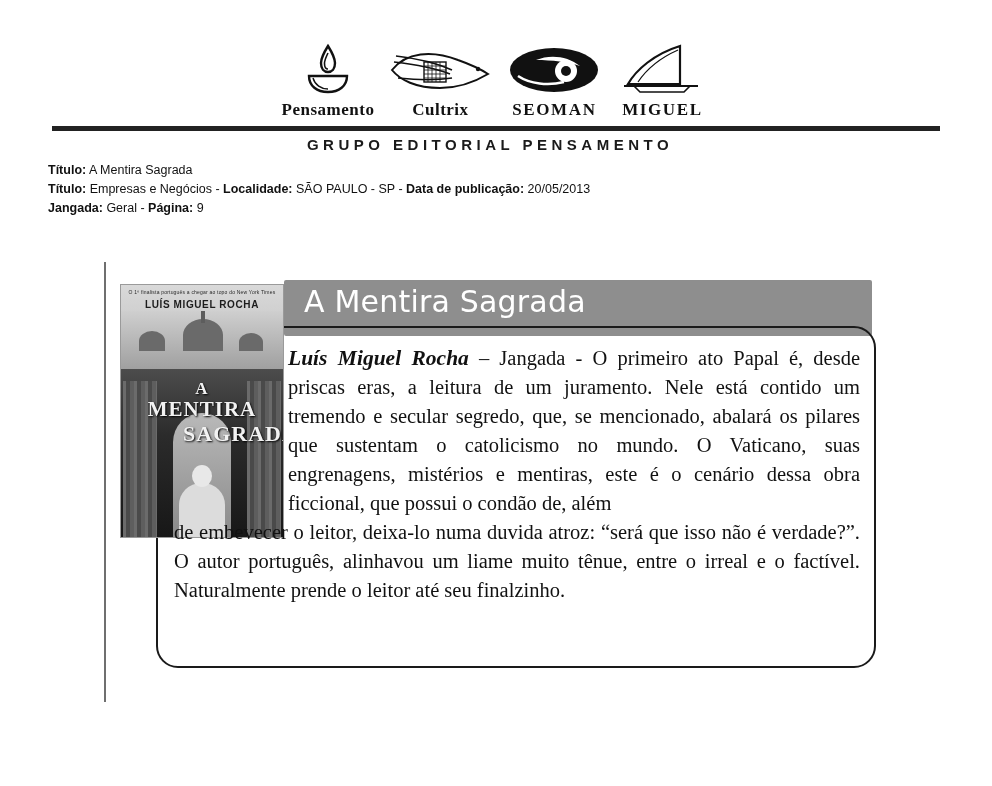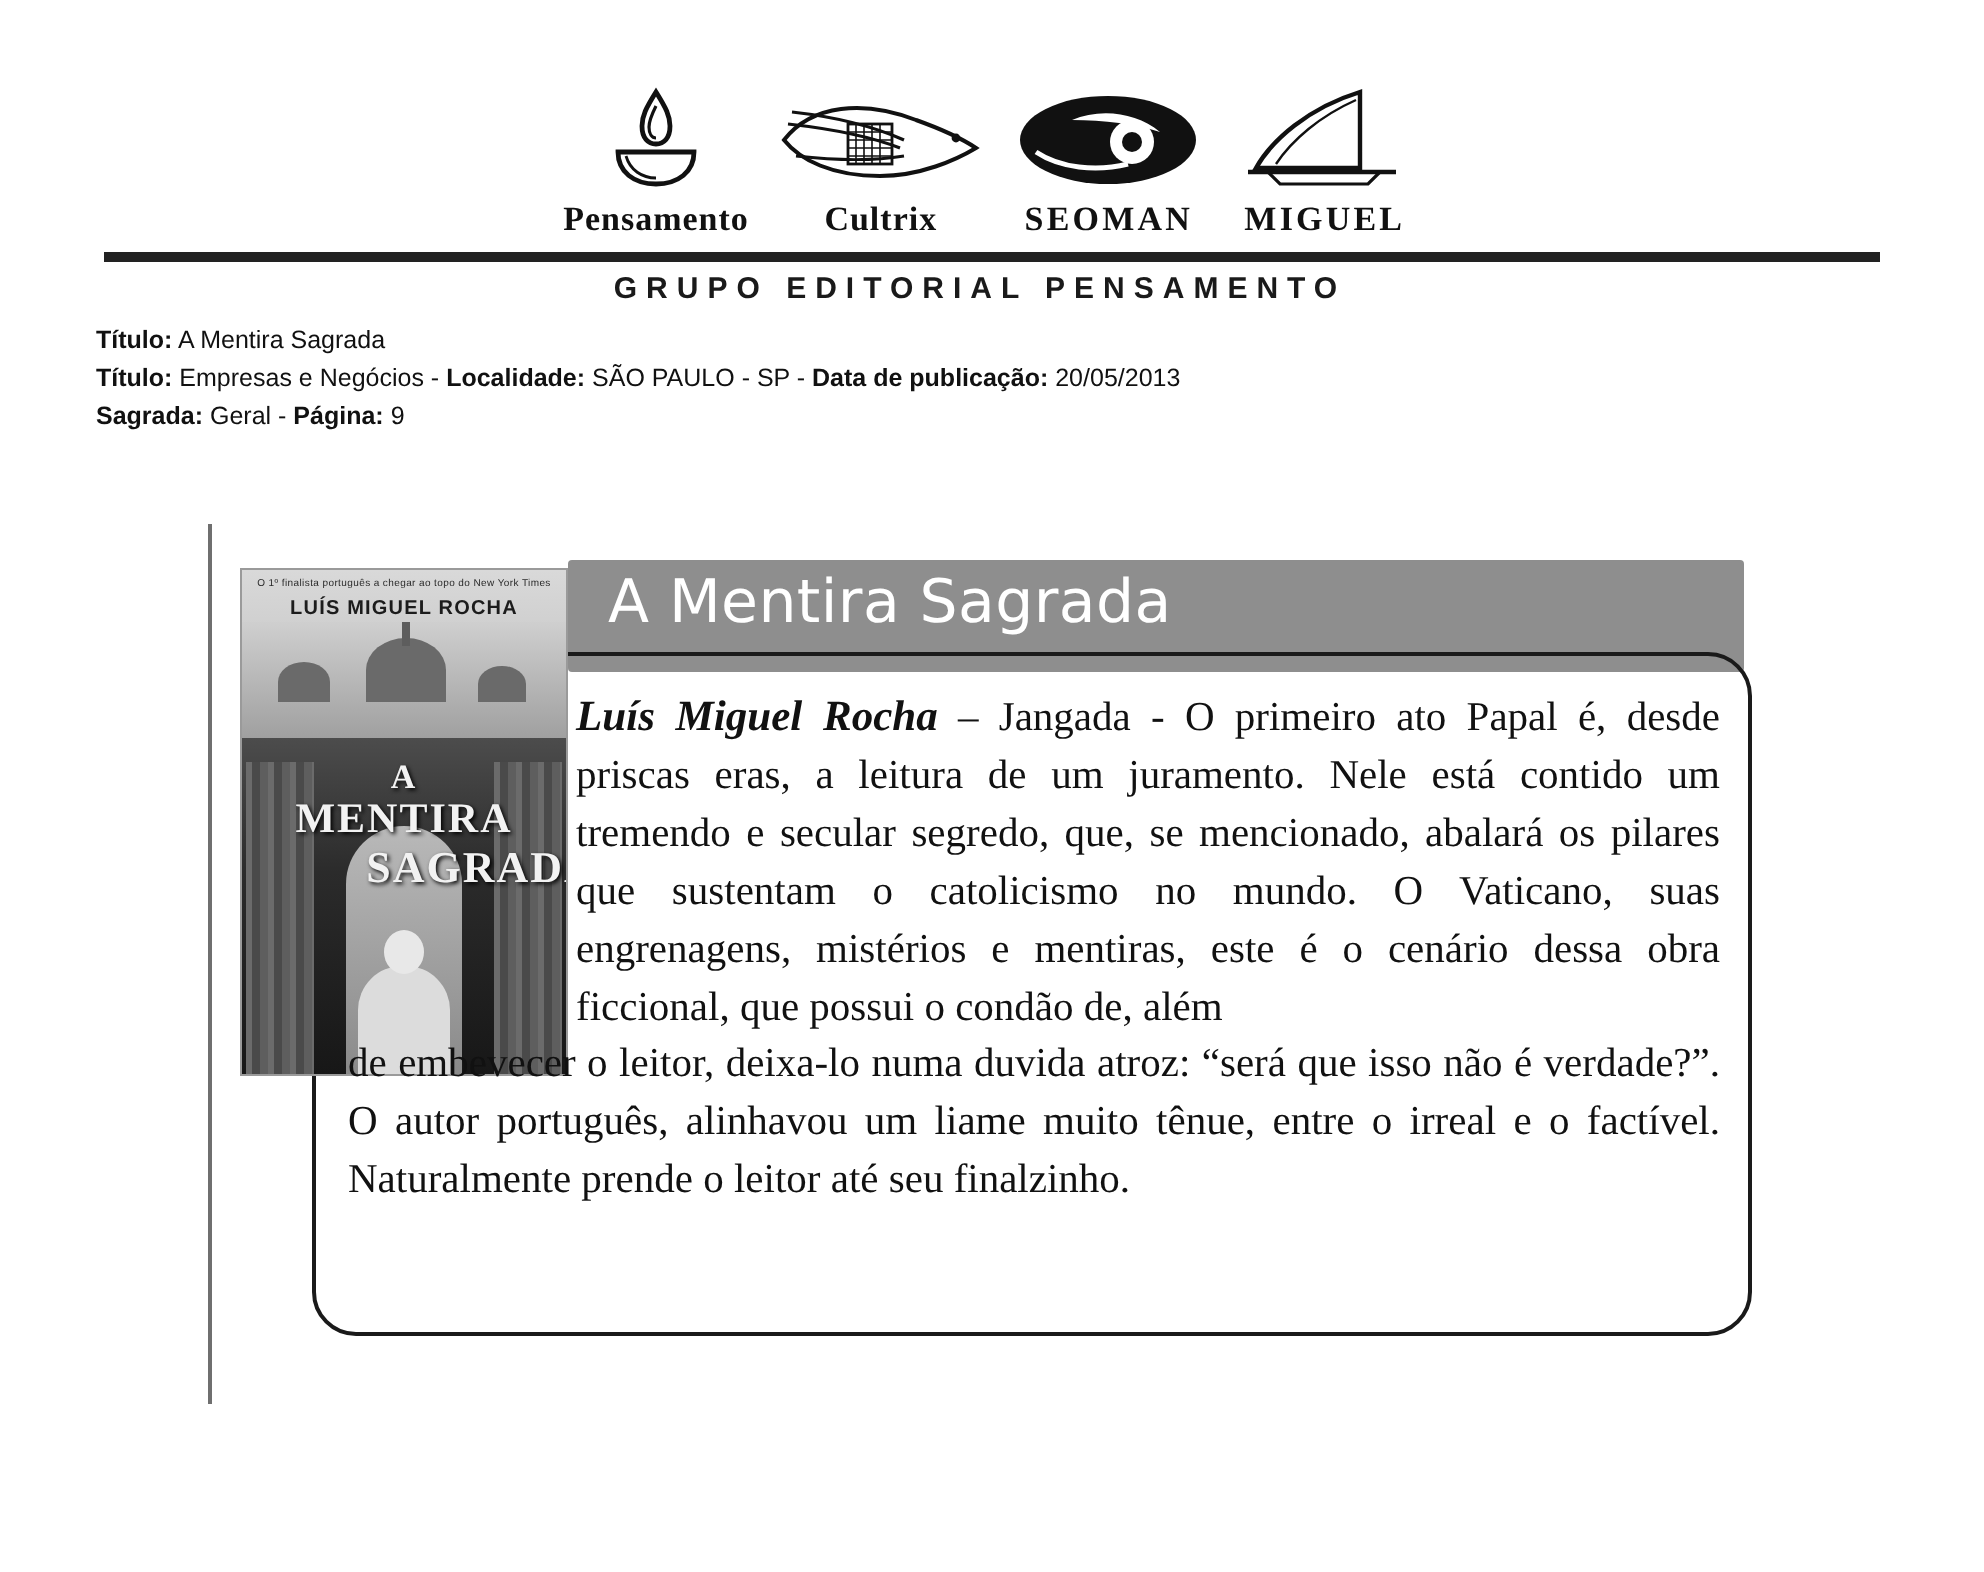--- a/index.html
+++ b/index.html
@@ -336,21 +336,21 @@
   </div>
   <div class="meta-line">
     <b>Título:</b>
     <span>Empresas e Negócios -</span>
     <b>Localidade:</b>
     <span>SÃO PAULO - SP -</span>
     <b>Data de publicação:</b>
     <span>20/05/2013</span>
   </div>
   <div class="meta-line">
-    <b>Sagrada:</b>
+    <b>Jangada:</b>
     <span>Geral -</span>
     <b>Página:</b>
     <span>9</span>
   </div>
 </div>
 
 <div class="clip-wrap">
   <div class="vert-rule"></div>
 
   <div class="clip">

